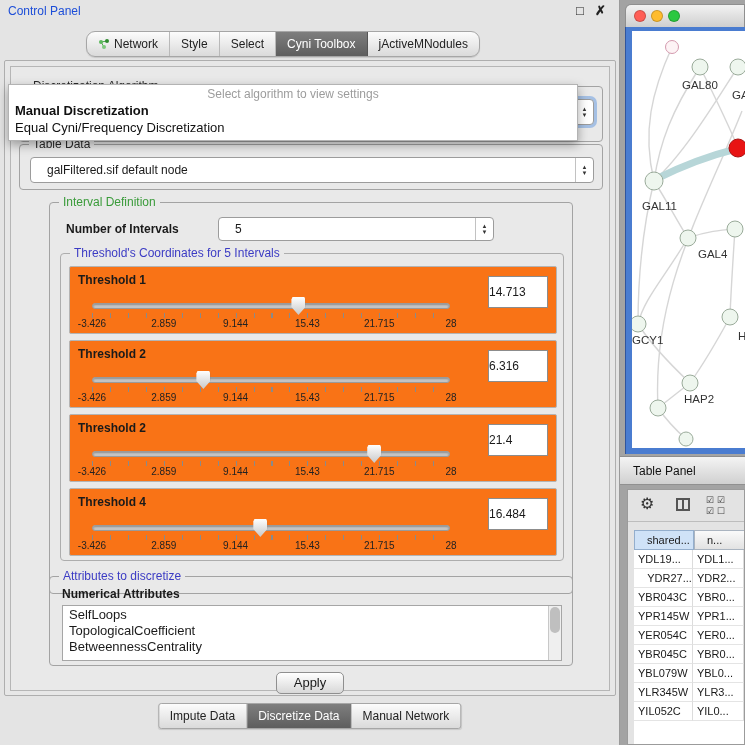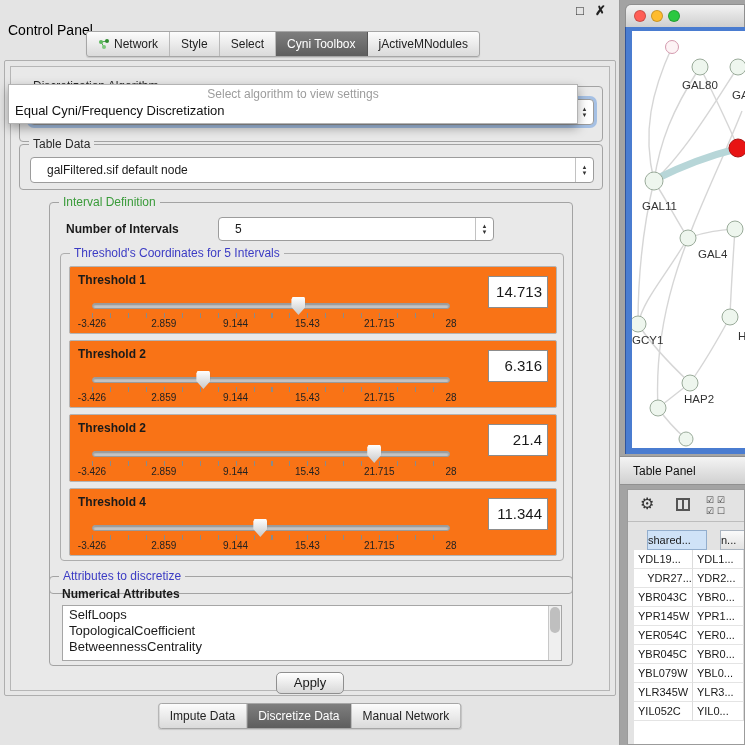--- a/index.html
+++ b/index.html
@@ -2,21 +2,21 @@
 <html><head>
 <meta charset="utf-8">
 <style>
   *{margin:0;padding:0;box-sizing:border-box;}
   html,body{width:745px;height:745px;overflow:hidden;}
   body{font-family:"Liberation Sans",sans-serif;background:#b9b9b9;font-size:12px;color:#1a1a1a;}
   #root{position:relative;width:745px;height:745px;}
 
   
   .cp{position:absolute;left:0;top:0;width:620px;height:745px;background:#e4e4e4;border-right:1px solid #9a9a9a;}
-  .cp-title{position:absolute;left:8px;top:22px;font-size:14px;color:#000000;}
+  .cp-title{position:absolute;left:8px;top:4px;font-size:12px;color:#1d4ed8;}
   .win-btn{position:absolute;top:3px;font-size:13px;color:#222;cursor:default;}
 
   .tabbar{position:absolute;display:flex;border:1px solid #a6a6a6;border-radius:3px;overflow:hidden;background:linear-gradient(#fcfcfc,#dadada);box-shadow:0 1px 1px rgba(0,0,0,.12);}
   .tab{padding:0 11px;height:24px;line-height:24px;font-size:12px;color:#222;border-right:1px solid #b9b9b9;display:flex;align-items:center;gap:4px;white-space:nowrap;}
   .tab:last-child{border-right:none;}
   .tab.active{background:linear-gradient(#7e7e7e,#5e5e5e);color:#fff;border-right-color:#555;}
 
   .panel-outer{position:absolute;left:4px;top:60px;width:612px;height:636px;background:#e7e7e7;border:1px solid #aeaeae;border-radius:2px;}
   .panel-inner{position:absolute;left:5px;top:5px;width:600px;height:625px;background:#e9e9e9;border:1px solid #b6b6b6;}
 
@@ -30,21 +30,21 @@
   .combo .stepper{width:18px;align-self:stretch;border-left:1px solid #c2c2c2;display:flex;flex-direction:column;align-items:center;justify-content:center;font-size:6px;line-height:6px;color:#333;}
   .combo.focused{box-shadow:0 0 0 3px rgba(120,165,225,.6);}
 
   .popup{position:absolute;left:8px;top:84px;width:570px;background:#fff;border:1px solid #b3b3b3;box-shadow:0 4px 10px rgba(0,0,0,.35);z-index:60;padding:2px 0 4px;}
   .popup-header{text-align:center;color:#9c9c9c;font-size:12px;height:15px;line-height:15px;}
   .popup-item{font-size:13px;color:#111;padding:1px 6px;height:17px;line-height:15px;}
   .popup-item.bold{font-weight:bold;}
 
   .thr-row{position:absolute;border:1px solid #b4b4b4;border-radius:2px;background:#f97316;width:488px;height:68px;left:8px;}
   .thr-label{position:absolute;left:8px;top:6px;font-weight:bold;font-size:12px;}
-  .valbox{position:absolute;right:8px;top:9px;width:60px;height:32px;background:#fff;border:1px solid #8c8c8c;font-size:15px;text-align:right;line-height:30px;padding-right:5px;}
+  .valbox{position:absolute;right:8px;top:9px;width:60px;height:32px;background:#fff;border:1px solid #8c8c8c;font-size:12px;text-align:left;line-height:30px;padding-right:5px;}
   .track{position:absolute;left:22px;top:36px;width:358px;height:6px;background:#c6c6c6;border:1px solid #9a9a9a;border-radius:3px;box-shadow:inset 0 1px 2px rgba(0,0,0,.28);}
   .thumb{position:absolute;top:-7px;width:14px;height:18px;transform:translateX(-50%);background:linear-gradient(#fefefe,#c8c8c8);clip-path:polygon(8% 0,92% 0,100% 14%,100% 55%,50% 100%,0 55%,0 14%);filter:drop-shadow(0 0 1px #787878);}
   .ticks{position:absolute;left:22px;top:46px;width:359px;height:5px;background-image:repeating-linear-gradient(to right,#8a8a8a 0,#8a8a8a 1px,transparent 1px,transparent 17.95px);}
   .scalebar{position:absolute;left:22px;top:51px;width:359px;height:12px;}
   .scalebar span{position:absolute;top:0;transform:translateX(-50%);font-size:10px;color:#222;white-space:nowrap;}
 
   .attr-header{position:absolute;left:12px;top:10px;font-weight:bold;font-size:12px;}
   .listbox{position:absolute;left:12px;top:28px;width:500px;height:56px;background:#fff;border:1px solid #a6a6a6;overflow:hidden;}
   .list-item{font-size:13px;line-height:15px;padding:1px 0 0 6px;white-space:nowrap;}
   .vscroll{position:absolute;right:0;top:0;bottom:0;width:13px;background:#efefef;border-left:1px solid #c8c8c8;}
@@ -65,37 +65,37 @@
 
   .tp-bar{position:absolute;left:620px;top:456px;width:125px;height:29px;background:linear-gradient(#f4f4f4,#d0d0d0);border-top:1px solid #8d8d8d;border-bottom:1px solid #909090;}
   .tp-bar .tp-title{position:absolute;left:13px;top:0;line-height:28px;font-size:12px;color:#111;}
 
   .tablewin{position:absolute;left:627px;top:489px;width:118px;height:256px;background:#e3e3e3;border:1px solid #9b9b9b;overflow:hidden;}
   .tp-toolbar{position:absolute;left:0;top:0;right:0;height:32px;border-bottom:1px solid #bdbdbd;}
   .gear-icon{position:absolute;left:12px;top:4px;font-size:16px;color:#333;}
   .cols-icon{position:absolute;left:48px;top:8px;width:14px;height:13px;border:2px solid #555;background:linear-gradient(to right,transparent 0 4px,#555 4px 6px,transparent 6px);}
   .cb-grid{position:absolute;left:78px;top:5px;display:grid;grid-template-columns:11px 11px;grid-auto-rows:11px;font-size:9px;line-height:10px;color:#444;}
   .thead{position:absolute;left:6px;top:40px;display:flex;height:20px;}
-  .th-cell{height:20px;line-height:19px;font-size:11px;padding-left:0;border:1px solid #aab4c0;background:linear-gradient(#fafafa,#e2e2e2);white-space:nowrap;overflow:hidden;margin-left:13px;}
+  .th-cell{height:20px;line-height:19px;font-size:11px;padding-left:12px;border:1px solid #aab4c0;background:linear-gradient(#fafafa,#e2e2e2);white-space:nowrap;overflow:hidden;}
   .th-cell.sel{background:#cfe2f7;border-color:#93aecd;}
   .tbody{position:absolute;left:6px;top:60px;right:0;bottom:0;background:#fff;}
   .trow{display:flex;height:19px;border-radius:8px;}
   .tcell{height:19px;line-height:18px;font-size:11px;padding-left:4px;border-right:1px solid #dcdcdc;border-bottom:1px solid #e4e4e4;background:#fff;white-space:nowrap;overflow:hidden;}
 </style>
 </head>
 <body>
 
 <div id="root">
 
   <div class="cp">
     <div class="cp-title">Control Panel</div>
     <div class="win-btn" style="left:576px;">□</div>
     <div class="win-btn" style="left:595px;font-weight:bold;">✗</div>
 
-    <div class="tabbar" style="left:86px;top:31px;">
+    <div class="tabbar" style="left:86px;top:31px;border-radius:9px;">
       <div class="tab">
         <svg width="12" height="12">
           <line x1="3" y1="4" x2="9" y2="3" stroke="#4aa84a" stroke-width="1"></line>
           <line x1="3" y1="4" x2="6" y2="9" stroke="#4aa84a" stroke-width="1"></line>
           <circle cx="3" cy="4" r="2" fill="#5cb85c"></circle>
           <circle cx="9" cy="3" r="2" fill="#2e8b2e"></circle>
           <circle cx="6" cy="9" r="2" fill="#7ec97e"></circle>
         </svg>
         <span>Network</span>
       </div>
@@ -202,21 +202,21 @@
               </div>
               <div class="ticks"></div>
               <div class="scalebar">
                 <span style="left:0%;">-3.426</span>
                 <span style="left:20%;">2.859</span>
                 <span style="left:40%;">9.144</span>
                 <span style="left:60%;">15.43</span>
                 <span style="left:80%;">21.715</span>
                 <span style="left:100%;">28</span>
               </div>
-              <div class="valbox">11.344</div>
+              <div class="valbox">16.484</div>
             </div>
           </div>
         </div>
 
         <div class="group" style="left:38px;top:509px;width:524px;height:90px;">
           <span class="gtitle blue">Attributes to discretize</span>
           <div class="attr-header">Numerical Attributes</div>
           <div class="listbox">
             <div class="list-item">SelfLoops</div>
             <div class="list-item">TopologicalCoefficient</div>
@@ -226,20 +226,21 @@
             </div>
           </div>
         </div>
 
         <div class="apply-btn">Apply</div>
       </div>
     </div>
 
     <div class="popup">
       <div class="popup-header">Select algorithm to view settings</div>
+      <div class="popup-item bold">Manual Discretization</div>
       <div class="popup-item">Equal Cyni/Frequency Discretization</div>
     </div>
 
     <div class="tabbar" style="left:50%;top:703px;transform:translateX(-50%);">
       <div class="tab">
           <span>Impute Data</span>
         </div>
       <div class="tab active">
           <span>Discretize Data</span>
         </div>

